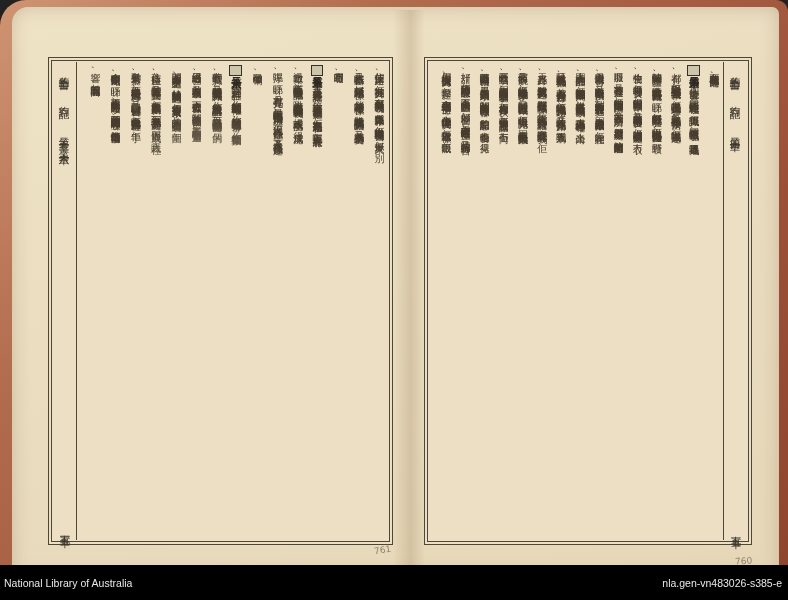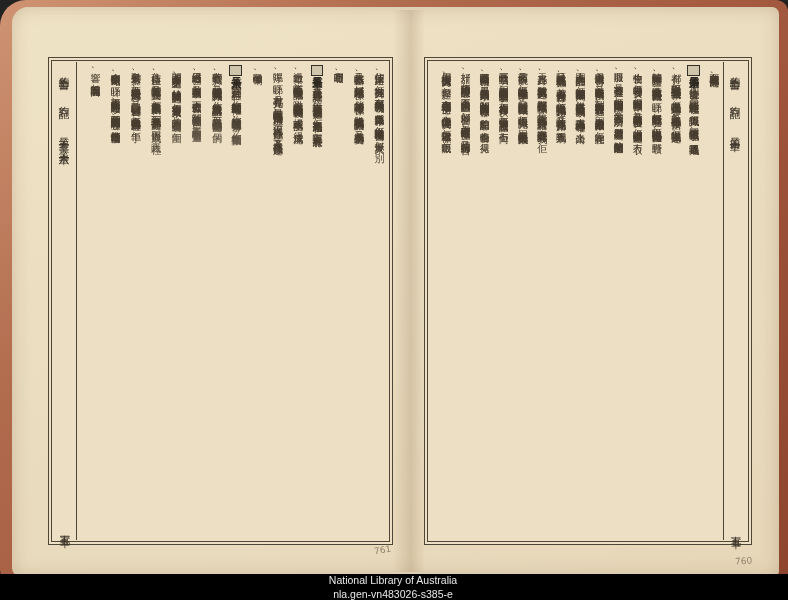--- a/index.html
+++ b/index.html
@@ -52,24 +52,24 @@
   .fade-l { left:80px; top:110px; width:250px; height:390px;
             background:radial-gradient(closest-side, rgba(236,223,195,.85) 0%, rgba(236,223,195,.55) 55%, rgba(236,223,195,0) 100%); }
   .fade-r { left:455px; top:200px; width:230px; height:320px;
             background:radial-gradient(closest-side, rgba(236,223,195,.6) 0%, rgba(236,223,195,.35) 55%, rgba(236,223,195,0) 100%); }
 
   .pencil { position:absolute; font-family:"DejaVu Sans",sans-serif; font-size:9px;
             color:#93846a; }
   .pencil-761 { left:374px; top:545px; transform:rotate(-8deg); }
   .pencil-760 { left:735px; top:556px; transform:rotate(-4deg); }
 
-  .footerbar { position:absolute; left:0; right:0; bottom:0; height:26px; background:#000;
+  .footerbar { position:absolute; left:0; right:0; bottom:0; height:35px; background:#000;
                color:#e8e8e8; font-family:"Liberation Sans","DejaVu Sans",sans-serif;
                font-size:10.5px; display:flex; justify-content:space-between; align-items:center;
-               padding:0 6px 0 4px;flex-direction:column; }
+               padding:0 6px 0 4px; }
 </style>
 </head>
 <body>
 
 <div class="scan">
   <div class="cover"></div>
   <div class="paper"></div>
   <div class="gutter"></div>
 
   <div class="page page-left">

